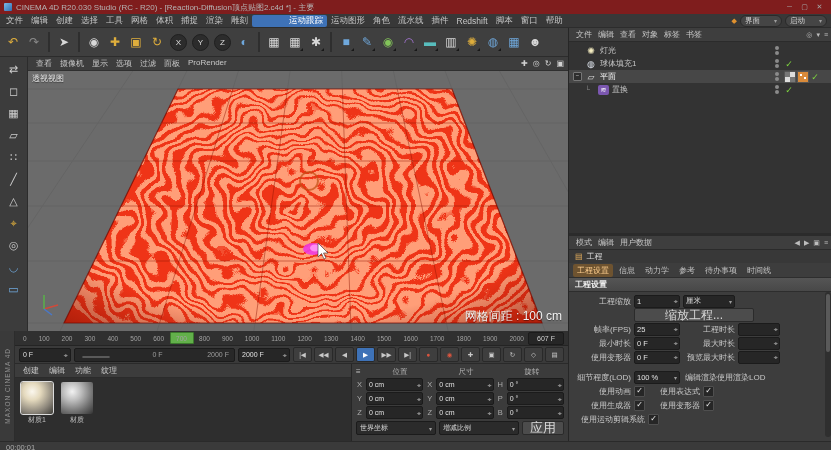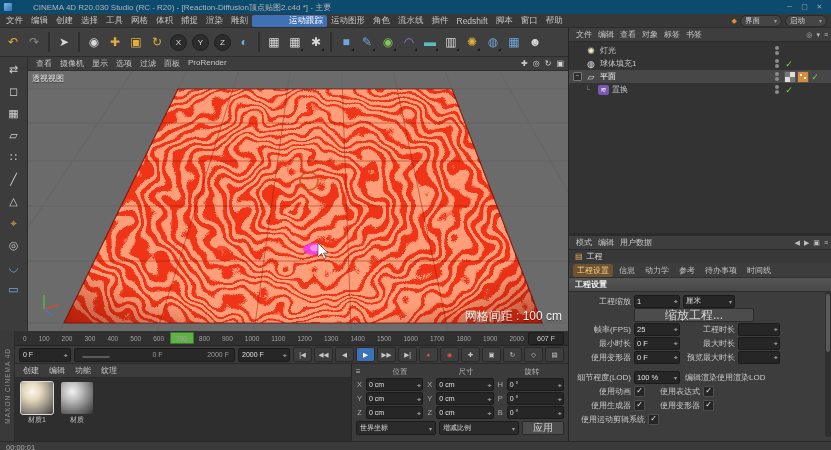--- a/index.html
+++ b/index.html
@@ -1,18 +1,18 @@
 <!DOCTYPE html>
 <html style="--accent: #e0912f; --hl-blue: #3e72b7; --pattern-base: #ef3417; --pattern-stripe: #ff9e78; --magenta: #f03ae0; --marker-green: #62b04a; --viewport-bg: #6b6b6b;"><head>
 <meta charset="utf-8">
 <style>
   html,body{margin:0;padding:0;background:#222;}
   .app{width:831px;height:450px;position:relative;background:#3f3f3f;font-family:"Liberation Sans",sans-serif;color:#c8c8c8;overflow:hidden;user-select:none;}
   
-  .titlebar{height:14px;background:#0c4a6e;display:flex;align-items:center;padding:0 4px;gap:21px;font-size:8px;color:#b5b5b5;}
+  .titlebar{height:14px;background:#7f1d1d;display:flex;align-items:center;padding:0 4px;gap:4px;font-size:8px;color:#b5b5b5;}
   .app-icon{width:8px;height:8px;background:linear-gradient(135deg,#7db8e8,#2d6fb2);border-radius:1px;flex-shrink:0;}
   .titlebar .title{white-space:nowrap;overflow:hidden;}
   .wincontrols{margin-left:auto;display:flex;}
   .win-btn{width:15px;text-align:center;font-size:7px;color:#a5a5a5;}
   
   .menubar{height:13px;background:#383838;border-bottom:1px solid #2c2c2c;display:flex;align-items:center;padding:0 2px;font-size:8.5px;}
   .menus{display:flex;align-items:center;}
   .menu-item{padding:0 4px;color:#c6c6c6;white-space:nowrap;}
   .menu-item.hl{background:var(--hl-blue,#3e72b7);color:#fff;border-radius:2px;padding-left:37px;}
   .menubar-right{margin-left:auto;display:flex;gap:3px;align-items:center;padding-right:2px;}
@@ -77,21 +77,21 @@
   .mat-name{font-size:7px;color:#c0c0c0;max-width:36px;overflow:hidden;white-space:nowrap;}
   .coords{width:208px;background:#3b3b3b;display:flex;flex-direction:column;padding:2px 4px;gap:1px;font-size:7.5px;flex-shrink:0;}
   .coords-header{display:flex;align-items:center;height:11px;color:#b5b5b5;gap:2px;}
   .ch-icon{width:10px;font-size:8px;color:#bdbdbd;}
   .ch-col{flex:1;text-align:center;}
   .crow{display:flex;align-items:center;gap:3px;height:13px;}
   .cl{width:7px;color:#aaa;text-align:center;flex-shrink:0;}
   .cfield{flex:1;height:11px;background:#262626;border:1px solid #1b1b1b;border-radius:2px;display:flex;align-items:center;padding:0 2px;font-size:7px;color:#e0e0e0;min-width:0;}
   .coords-footer{display:flex;gap:3px;align-items:center;margin-top:1px;}
   .cdd{flex:1;height:12px;background:#2b2b2b;border:1px solid #1b1b1b;border-radius:2px;display:flex;align-items:center;padding:0 3px;font-size:7px;color:#d5d5d5;}
-  .apply-btn{width:40px;height:12px;background:#4c4c4c;border:1px solid #2a2a2a;border-radius:2px;display:flex;align-items:center;justify-content:center;font-size:10px;color:#d8d8d8;flex-shrink:0;}
+  .apply-btn{width:40px;height:12px;background:#4c4c4c;border:1px solid #2a2a2a;border-radius:2px;display:flex;align-items:center;justify-content:center;font-size:13px;color:#d8d8d8;flex-shrink:0;}
   
   .right-col{width:263px;border-left:1px solid #262626;display:flex;flex-direction:column;background:#383838;flex-shrink:0;}
   .om{flex:1;display:flex;flex-direction:column;min-height:0;}
   .om-menu,.attr-menu{height:13px;background:#3e3e3e;border-bottom:1px solid #2b2b2b;display:flex;align-items:center;gap:1px;padding:0 4px;font-size:8px;}
   .om-mi,.attr-mi{padding:0 3px;white-space:nowrap;}
   .panel-icons{margin-left:auto;display:flex;gap:4px;font-size:7px;color:#bdbdbd;align-items:center;}
   .om-list{flex:1;background:#333;overflow:hidden;padding-top:2px;}
   .om-row{display:flex;align-items:center;height:13px;padding:0 4px;gap:3px;font-size:8px;color:#c4c4c4;}
   .om-row.sel{background:#474747;color:#fff;}
   .om-expand{width:7px;height:7px;border:1px solid #777;border-radius:1px;font-size:6px;line-height:5px;text-align:center;color:#ccc;background:#2e2e2e;flex-shrink:0;}

